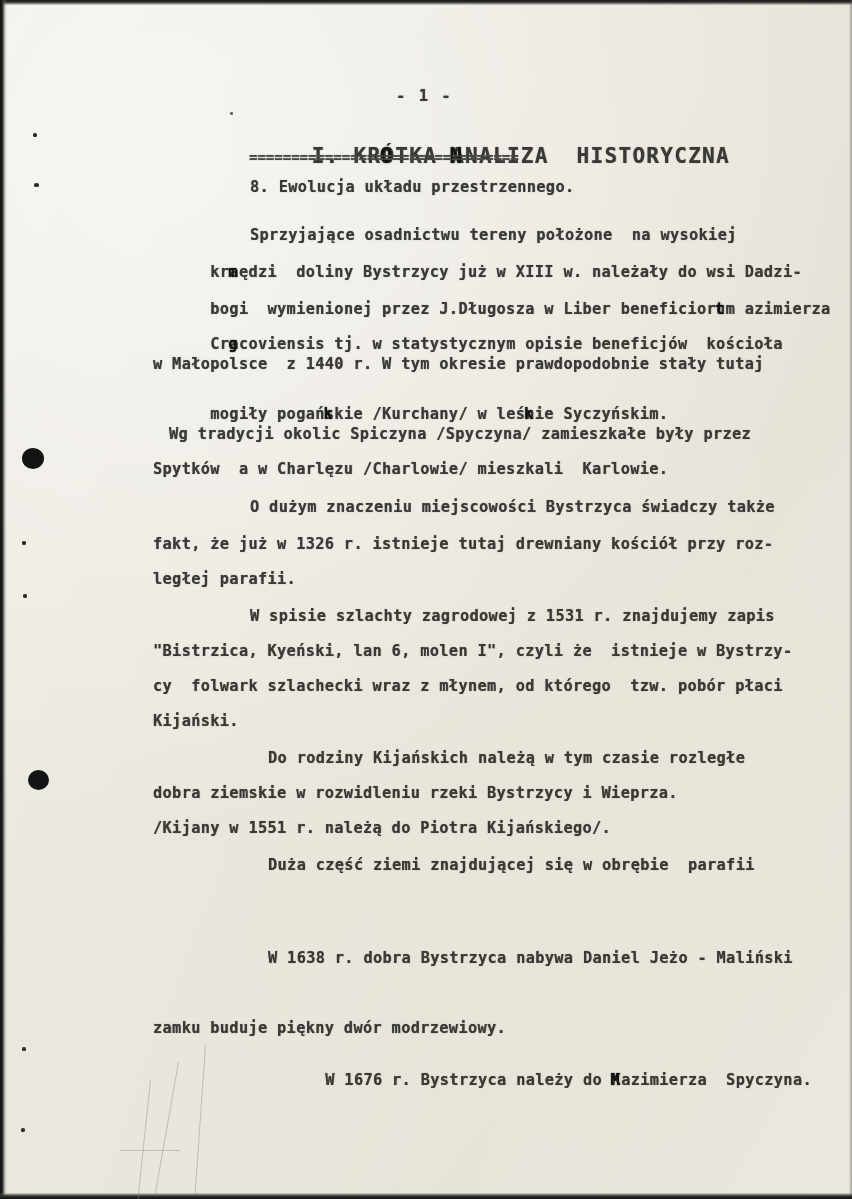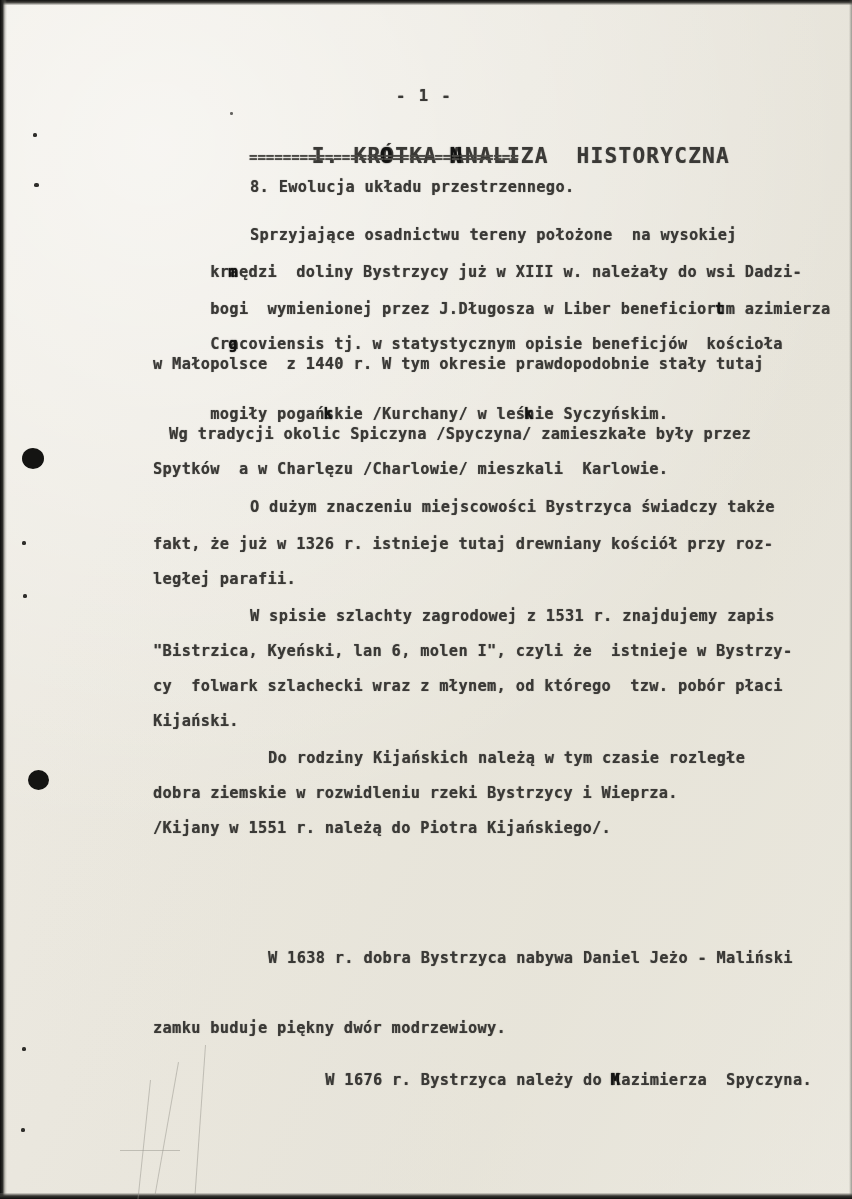--- a/index.html
+++ b/index.html
@@ -193,20 +193,21 @@
     <div class="line" style="left:153px; top:679px;">cy  folwark szlachecki wraz z młynem, od którego  tzw. pobór płaci</div>
 
     <div class="line" style="left:153px; top:714px;">Kijański.</div>
 
     <div class="line" style="left:268px; top:751px;">Do rodziny Kijańskich należą w tym czasie rozległe</div>
 
     <div class="line" style="left:153px; top:786px;">dobra ziemskie w rozwidleniu rzeki Bystrzycy i Wieprza.</div>
 
     <div class="line" style="left:153px; top:821px;">/Kijany w 1551 r. należą do Piotra Kijańskiego/.</div>
 
+    <div class="line" style="left:268px; top:858px;">Duża część ziemi znajdującej się w obrębie  parafii</div>
 
 
     <div class="line" style="left:268px; top:951px;">W 1638 r. dobra Bystrzyca nabywa Daniel Jeżo - Maliński</div>
 
 
     <div class="line" style="left:153px; top:1021px;">zamku buduje piękny dwór modrzewiowy.</div>
 
     <div class="line" style="left:268px; top:1058px;">
       <span>W 1676 r. Bystrzyca należy do </span><span class="ovs"><span class="under">K</span><span class="over">M</span></span><span>azimierza  Spyczyna.</span>
     </div>

